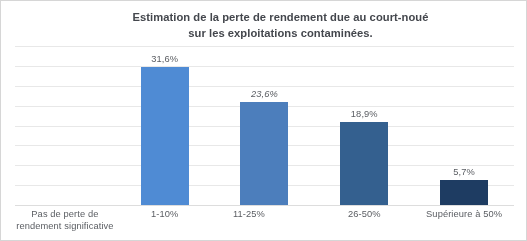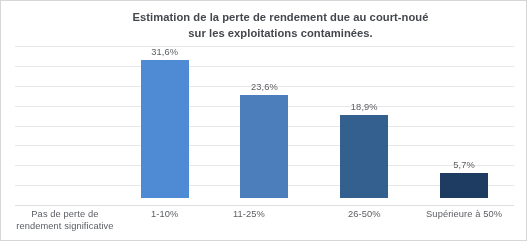--- a/index.html
+++ b/index.html
@@ -55,21 +55,21 @@
   
   #bars-layer {
     position: absolute;
     left: 14px;
     top: 45px;
     width: 499px;
     height: 159px;
   }
   .bar-slot {
     position: absolute;
-    bottom: 7px;
+    bottom: 0;
     width: 99.8px;
     height: 159px;
   }
   .bar {
     position: absolute;
     bottom: 0;
     left: 50%;
     transform: translateX(-50%);
     width: 48px;
   }
@@ -124,21 +124,21 @@
       <div class="gridline" style="top: 39.75px;"></div>
       <div class="gridline" style="top: 19.875px;"></div>
       <div class="gridline" style="top: 0px;"></div>
     </div>
 
   <div id="bars-layer">
       <div class="bar-slot" style="left: 99.8px;">
         <div class="bar" title="1-10% : 31,6%" style="height: 138.033px; background: rgb(79, 139, 212);"></div>
         <div class="bar-value" style="bottom: 141.033px;">31,6%</div>
       </div>
-      <div class="bar-slot" style="left: 199.6px;">
+      <div class="bar-slot" style="left: 199.6px; font-style: italic;">
         <div class="bar" title="11-25% : 23,6%" style="height: 103.088px; background: rgb(76, 126, 188);"></div>
         <div class="bar-value" style="bottom: 106.088px;">23,6%</div>
       </div>
       <div class="bar-slot" style="left: 299.4px;">
         <div class="bar" title="26-50% : 18,9%" style="height: 82.5577px; background: rgb(52, 96, 143);"></div>
         <div class="bar-value" style="bottom: 85.5577px;">18,9%</div>
       </div>
       <div class="bar-slot" style="left: 399.2px;">
         <div class="bar" title="Supérieure à 50% : 5,7%" style="height: 24.8984px; background: rgb(30, 60, 98);"></div>
         <div class="bar-value" style="bottom: 27.8984px; margin-top: 13px;">5,7%</div>

